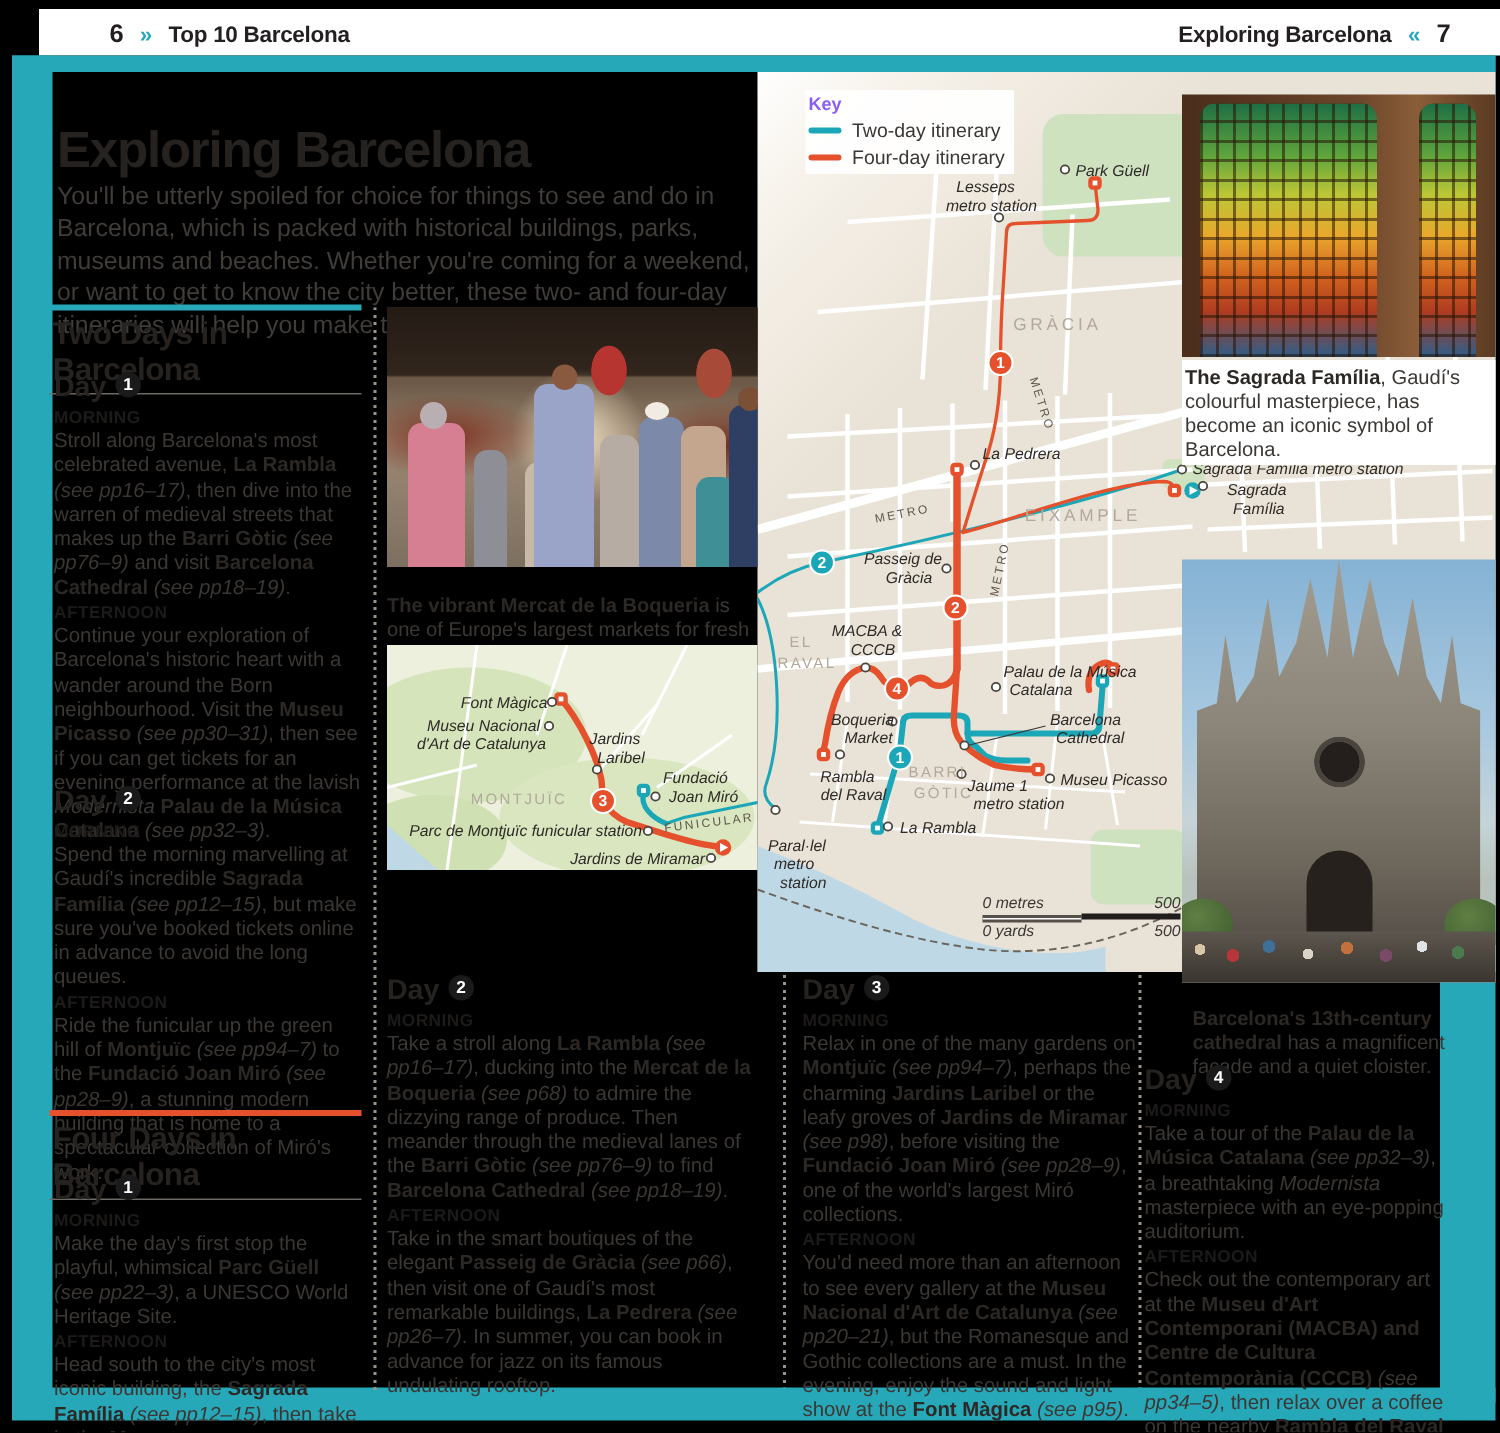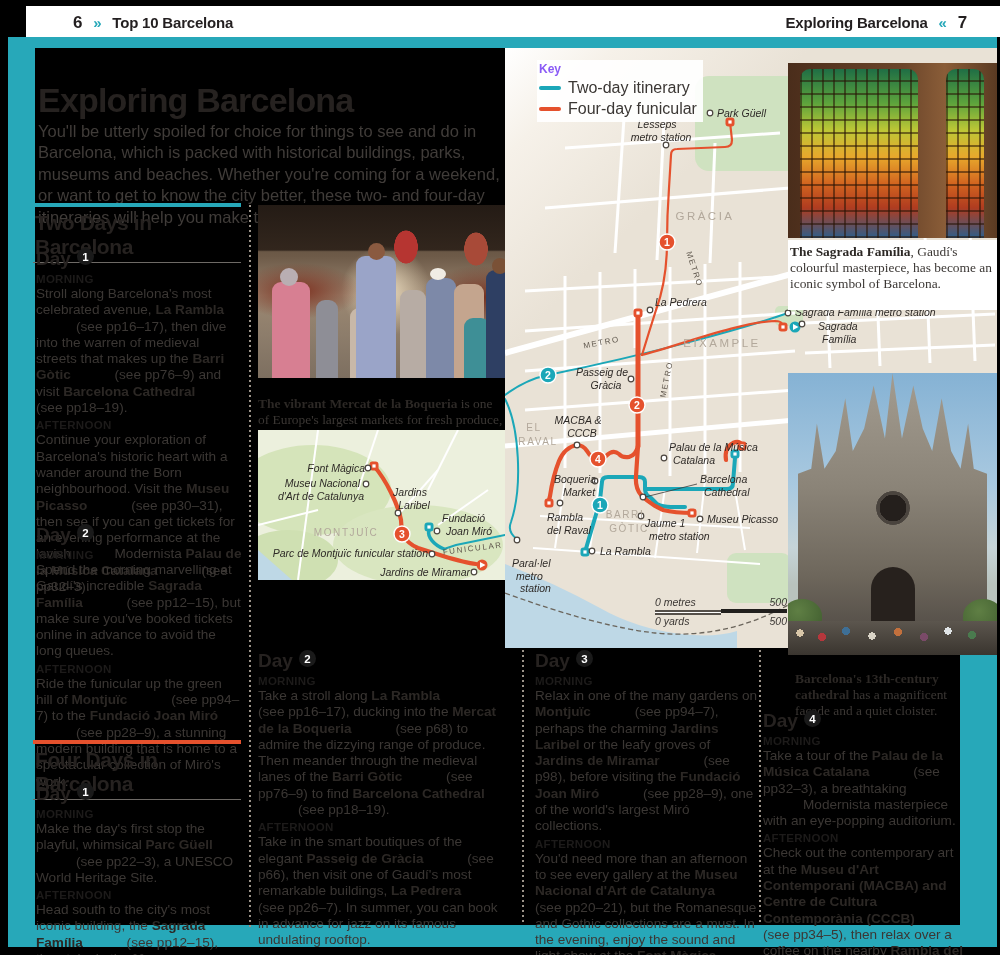--- a/index.html
+++ b/index.html
@@ -23,40 +23,40 @@
   .sec h2{margin:4px 0 3px 2px;font-size:21px;font-weight:800;color:#262220;letter-spacing:-.4px;}
   .sec .hair{height:1px;background:#6e6a66;}
   .bar-teal{background:#27a8b9;} .bar-orange{background:#e5512d;}
   
   .dayblock{position:absolute;}
   .day-h{margin:0 0 2px 0;font-size:19px;font-weight:800;color:#262220;display:flex;align-items:flex-start;gap:6px;}
   .daynum{display:inline-flex;width:17px;height:17px;border-radius:50%;background:#1a1a1a;color:#fff;
           font-size:11.5px;font-weight:700;align-items:center;justify-content:center;}
   .tod{font-size:11.5px;font-weight:800;color:#1d1b1a;letter-spacing:.3px;margin:3px 0 1px 0;}
   .body{margin:0;font-size:13.6px;line-height:16.3px;color:#3b3734;}
-  .seg-b{font-weight:700;color:#2c2825;} .seg-i{padding-left:40px;}
-  .caption{position:absolute;font-size:13.4px;line-height:16px;color:#3b3734;font-family:Liberation Serif, serif;}
+  .seg-b{font-weight:700;color:#2c2825;} .seg-i{font-style:italic;}
+  .caption{position:absolute;font-size:13.4px;line-height:16px;color:#3b3734;}
   .caption .seg-b{font-weight:700;}
   
   .vsep{position:absolute;width:2px;background:repeating-linear-gradient(180deg,#9b9389 0 2px,transparent 2px 5px);}
   
   .map-wrap{position:absolute;left:505px;top:48px;width:492px;height:600px;
             background:linear-gradient(135deg,#ffffff 0%,#f6f1e9 10%,#e9e2d6 28%);}
   svg{display:block;}
   .mt-place{font:italic 10.5px "Liberation Sans",sans-serif;fill:#2e2a27;}
   .mt-district{font:11.5px "Liberation Sans",sans-serif;fill:#b2a89b;letter-spacing:2.5px;}
   .mt-district-sm{font:10px "Liberation Sans",sans-serif;fill:#b2a89b;letter-spacing:1.6px;}
   .mt-metro{font:8px "Liberation Sans",sans-serif;fill:#5f574d;letter-spacing:1.6px;}
   .map-dot{fill:#fff;stroke:#4a443e;stroke-width:1.2;}
   .marker-o{fill:#e5512d;} .marker-t{fill:#1ba7b8;}
   .mini-wrap{position:absolute;left:258px;top:430px;width:247px;height:150px;background:#ecf0dd;}
   
   .key{position:absolute;left:537px;top:60px;background:rgba(255,255,255,.92);padding:2px 6px 4px 2px;}
   .key-title{font-size:12px;font-weight:800;color:#8b5cf6;margin-bottom:3px;}
-  .key-row{display:flex;align-items:center;gap:7px;margin-top:3px;font-size:16px;color:#3b3734;}
+  .key-row{display:flex;align-items:center;gap:7px;margin-top:3px;font-size:13px;color:#3b3734;}
   .key-swatch{width:22px;height:4px;border-radius:2px;}
   .scalebar{position:absolute;left:655px;top:596px;width:132px;font-size:10.5px;color:#3b3734;font-style:italic;}
   .scalebar .row{display:flex;justify-content:space-between;}
   .scalebar .bars{height:5px;margin:1px 0;display:flex;}
   .scalebar .b1{flex:1;height:2px;margin-top:1px;background:#55504a;border-bottom:1px solid #fff;box-shadow:0 2px 0 #55504a;}
   .scalebar .b2{flex:1;height:4px;background:#211f1d;}
   
   .photo{position:absolute;overflow:hidden;}
   .ph-boq{left:258px;top:205px;width:247px;height:173px;
     background:
@@ -276,21 +276,21 @@
   </div>
 
   <div class="key">
     <div class="key-title">Key</div>
     <div class="key-row">
         <span class="key-swatch" style="background:#1ba7b8"></span>
         <span>Two-day itinerary</span>
       </div>
     <div class="key-row">
         <span class="key-swatch" style="background:#e5512d"></span>
-        <span>Four-day funicular</span>
+        <span>Four-day itinerary</span>
       </div>
   </div>
 
   <div class="photo ph-boq">
     <div class="person" style="left:14px;width:38px;height:96px;background:#d77f92"></div>
     <div class="head" style="left:22px;bottom:92px;width:18px;height:18px;background:#b9aeb2"></div>
     <div class="person" style="left:58px;width:22px;height:78px;background:#8e8e96"></div>
     <div class="person" style="left:92px;width:34px;height:70px;background:#c8b8a8"></div>
     <div class="person" style="left:98px;width:40px;height:122px;background:#9aa4c8"></div>
     <div class="head" style="left:110px;bottom:118px;width:17px;height:17px;background:#8a5a40"></div>

